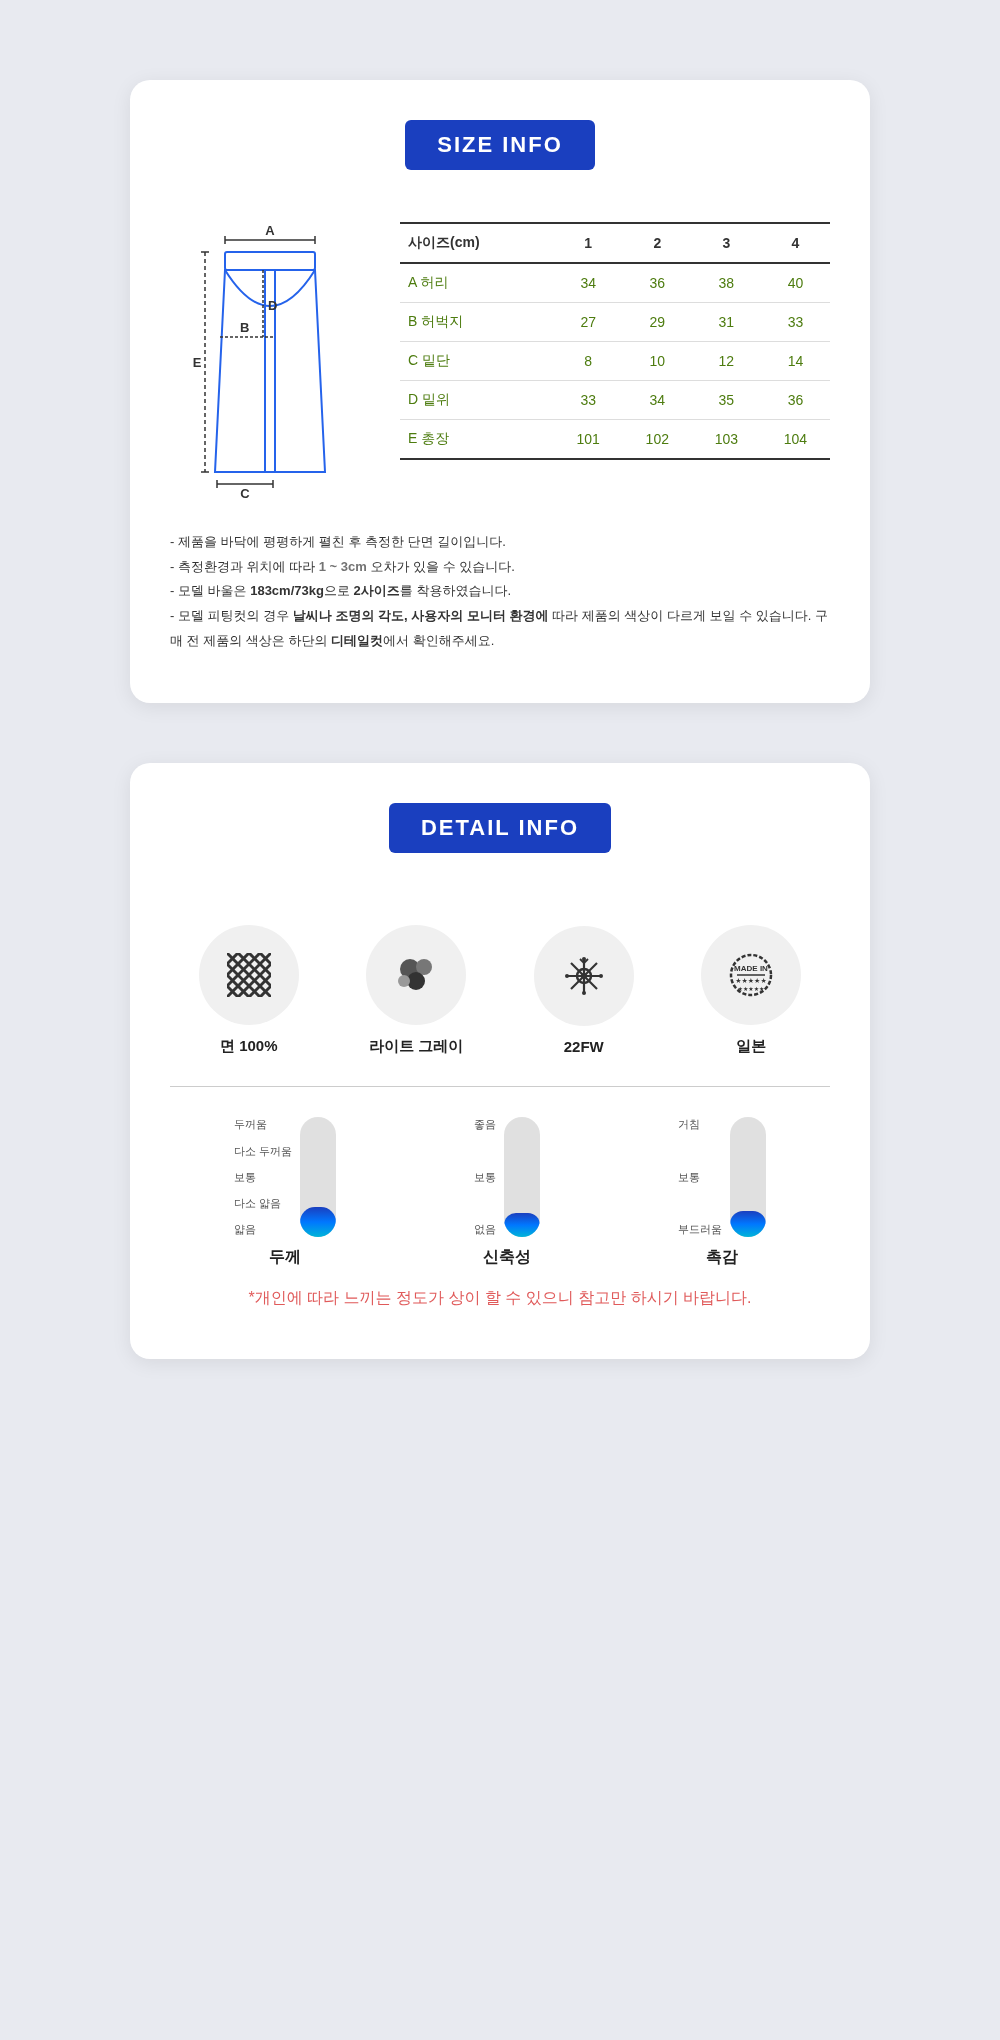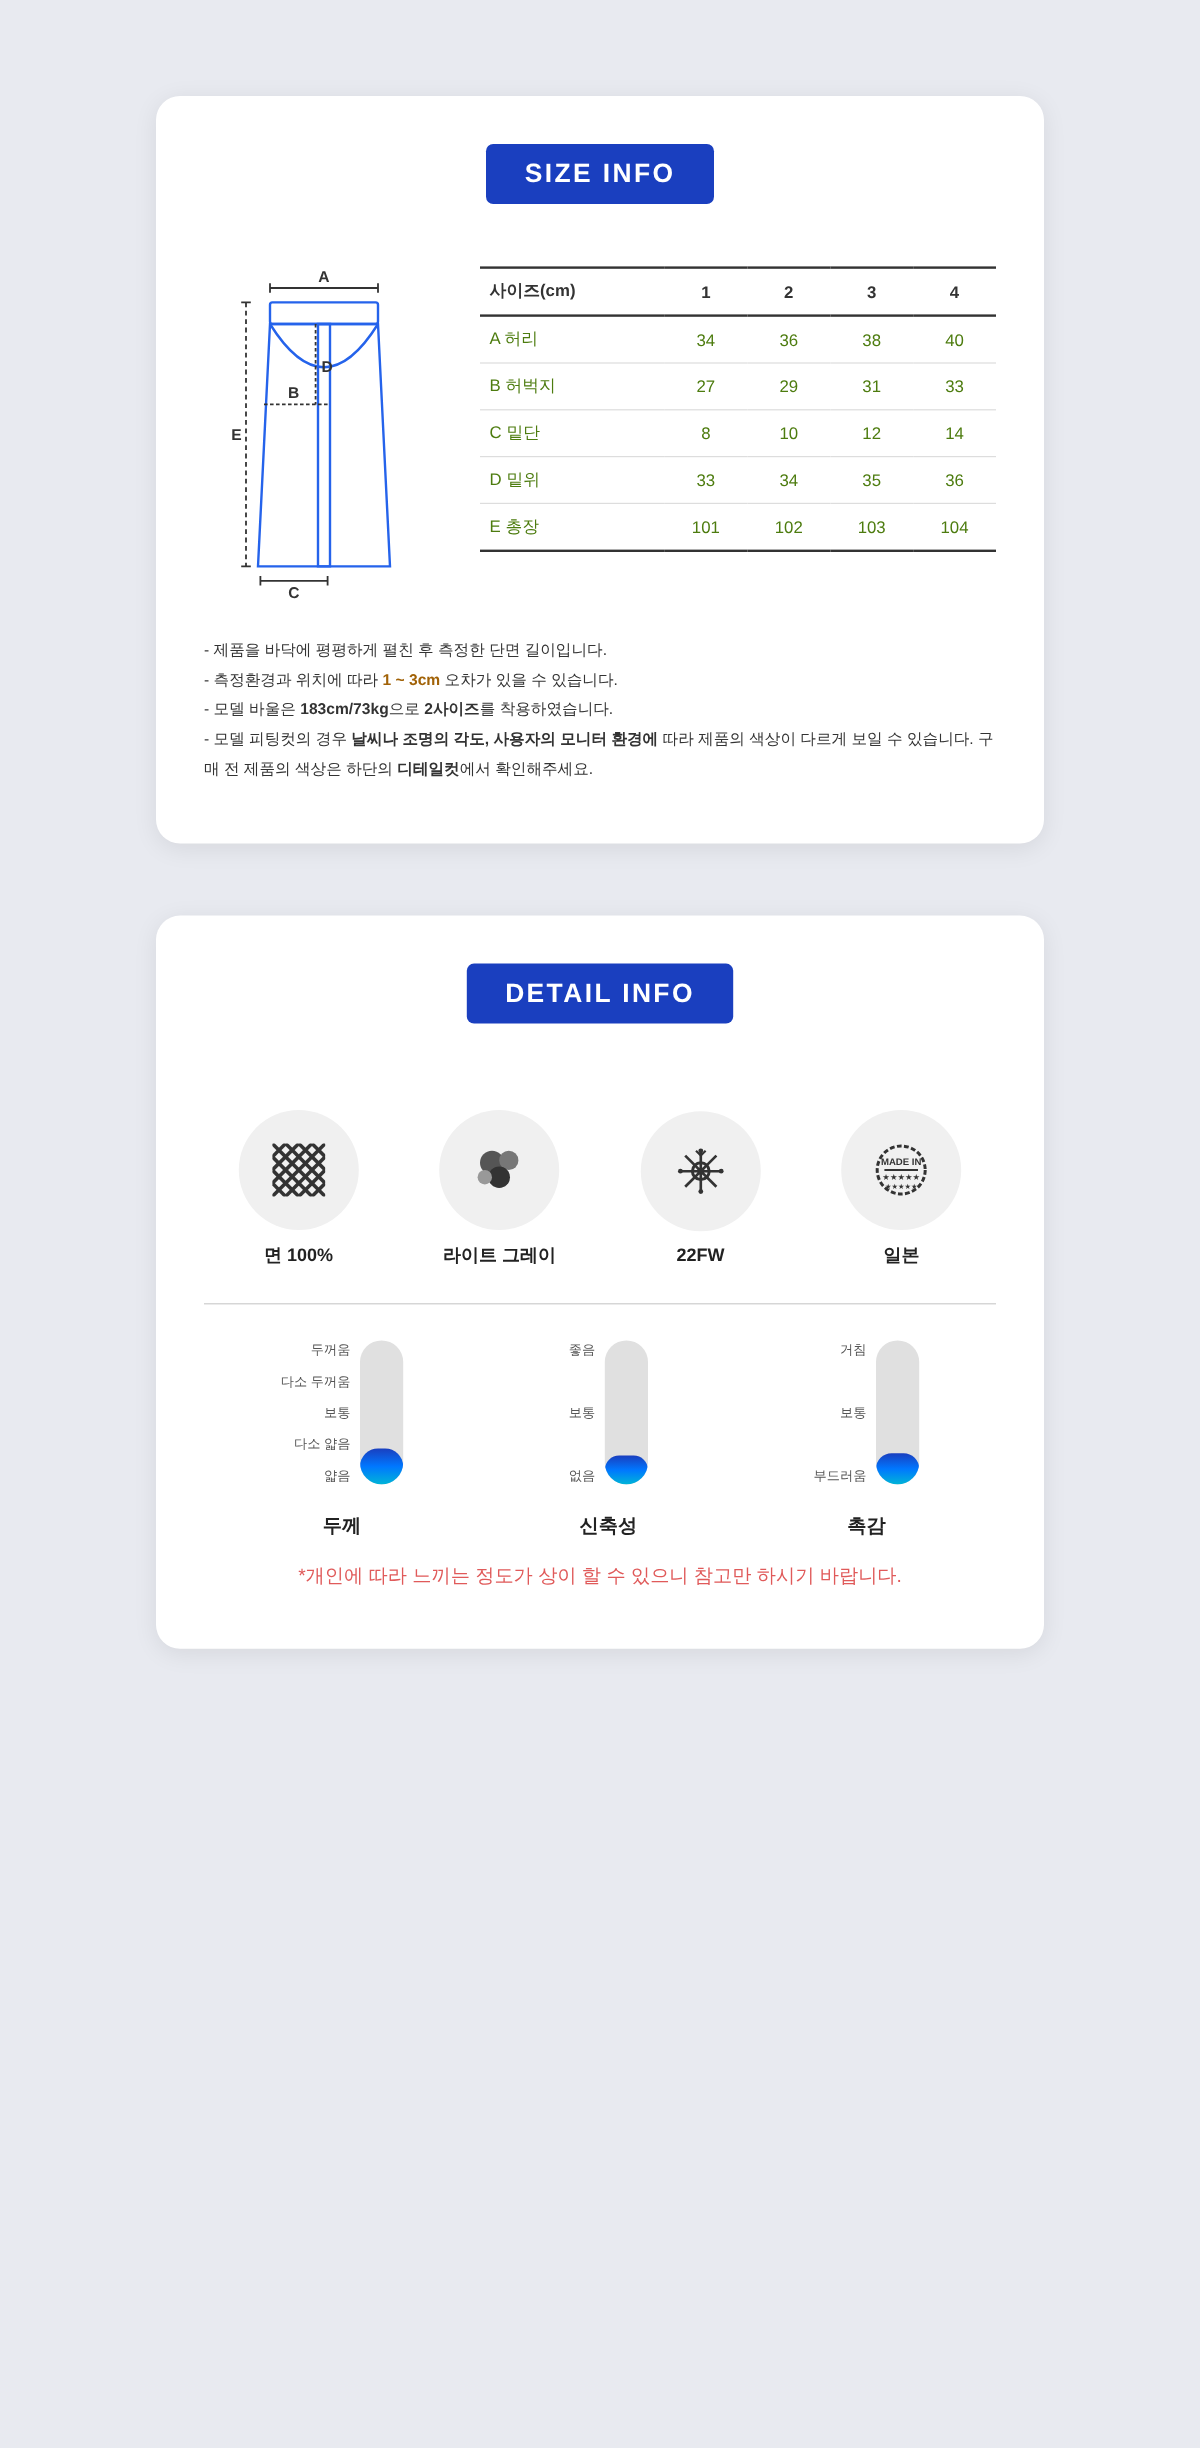--- a/index.html
+++ b/index.html
@@ -101,21 +101,21 @@
 
     
     .notes {
       margin-top: 28px;
       font-size: 13px;
       color: #333;
       line-height: 1.9;
     }
 
     .notes span.bold { font-weight: 700; }
-    .notes span.blue { color: #a16207; font-weight: 700; }
+    .notes span.blue { color: #737373; font-weight: 700; }
 
     
     .detail-icons {
       display: flex;
       justify-content: space-around;
       align-items: center;
       margin: 20px 0 30px;
       gap: 10px;
     }
 
@@ -168,21 +168,20 @@
     .gauge-labels-bar {
       display: flex;
       gap: 8px;
       align-items: flex-end;
     }
 
     .gauge-labels {
       display: flex;
       flex-direction: column;
       gap: 0;
-      text-align: right;
       font-size: 11px;
       color: #555;
       justify-content: space-between;
       height: 120px;
     }
 
     .gauge-bar-wrap {
       width: 36px;
       height: 120px;
       background: #e0e0e0;
@@ -197,21 +196,21 @@
       left: 0;
       width: 100%;
       border-radius: 18px;
       background: linear-gradient(to top, #00b4d8, #0077ff, #1a3fbf);
     }
 
     .gauge-name {
       font-size: 16px;
       font-weight: 700;
       color: #222;
-      margin-top: 15px;
+      margin-top: 0;
     }
 
     .gauge-note {
       text-align: center;
       font-size: 16px;
       color: #e05a5a;
       margin-top: 20px;
     }
   </style>
 </head>

